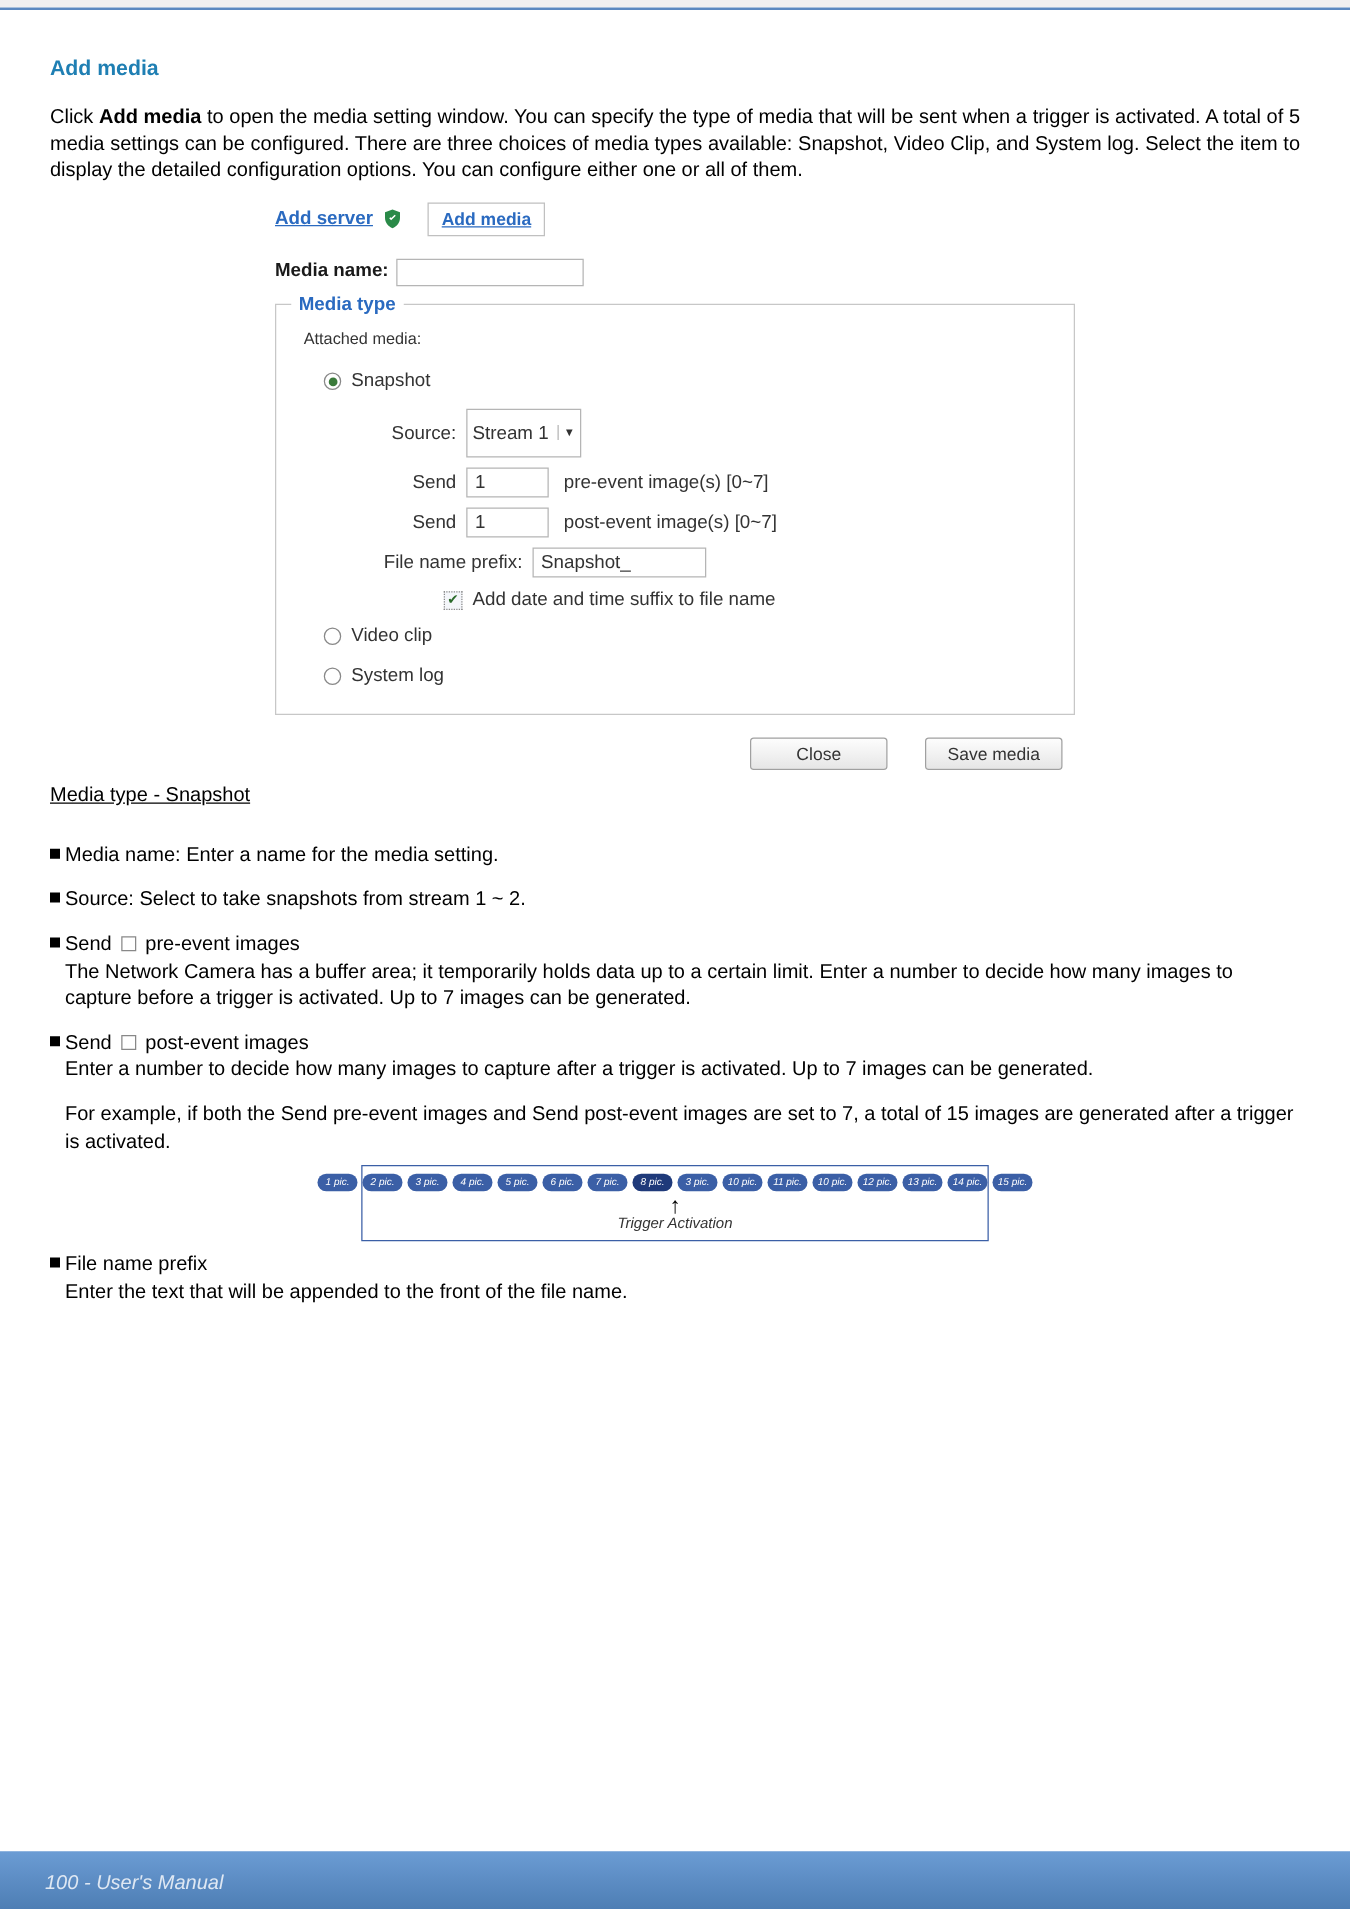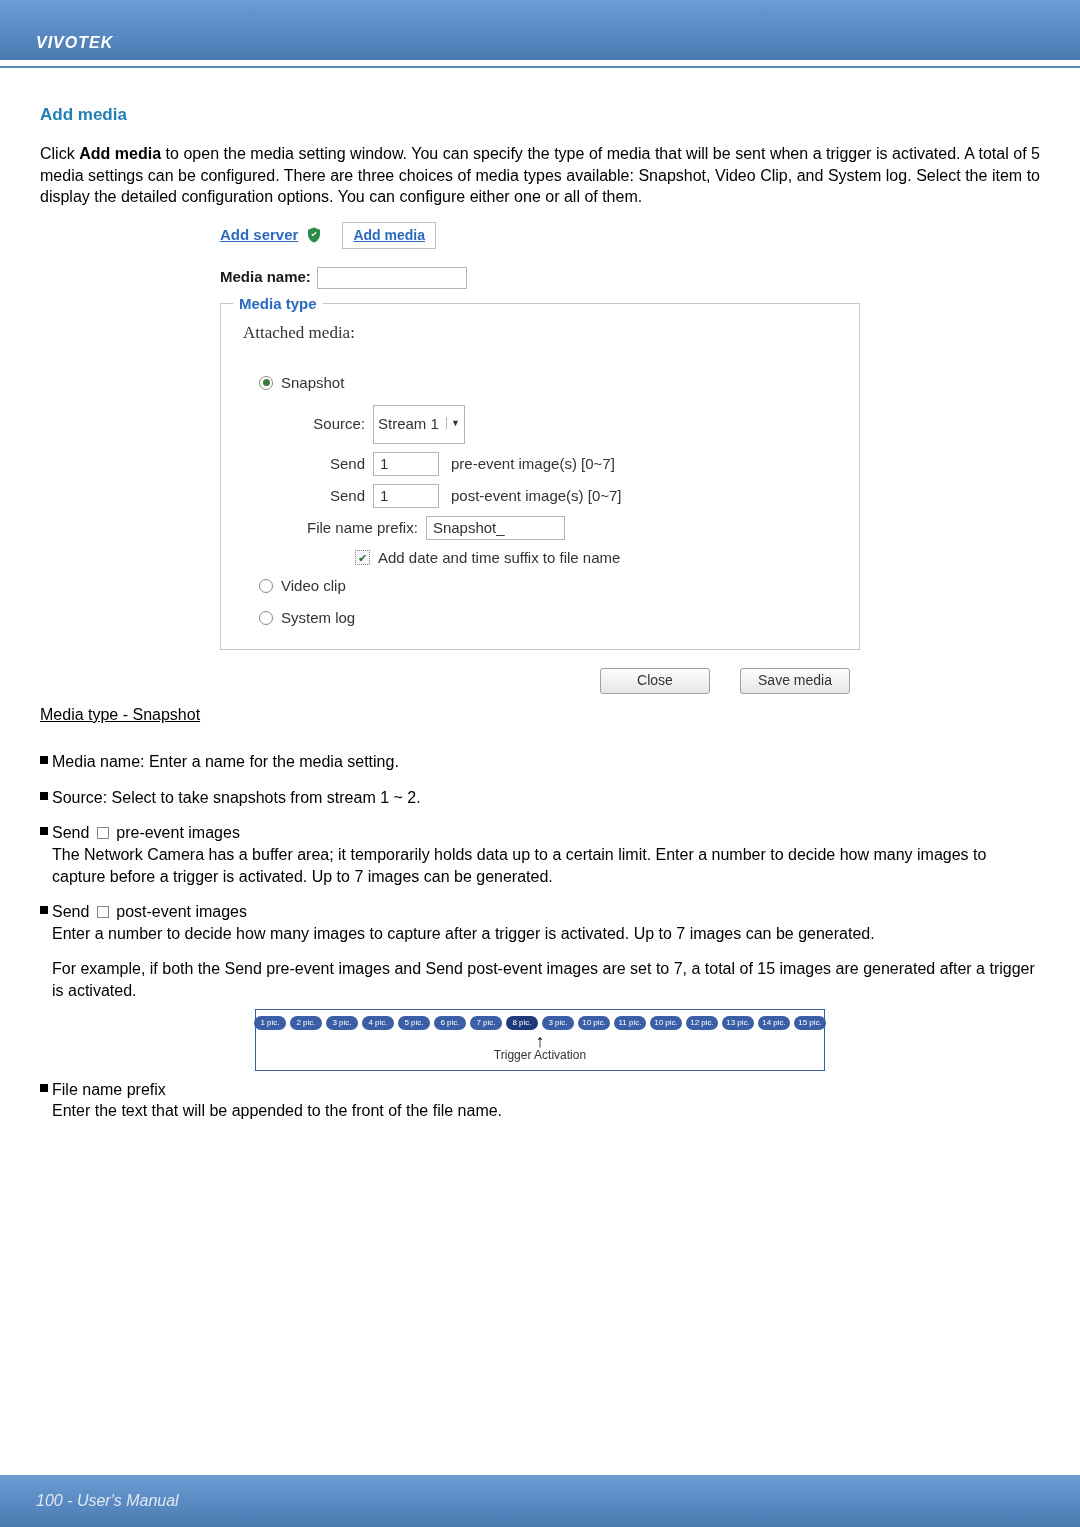--- a/index.html
+++ b/index.html
@@ -16,21 +16,21 @@
   .dialog { border: none; width: 640px; font-size: 14px; color: #333; }
   .tabs-row { display: flex; align-items: center; padding: 8px 0 12px 0; }
   .tab-link { color: #2a6ac0; font-weight: bold; text-decoration: underline; font-size: 15px; }
   .shield-icon { width: 20px; height: 20px; margin-left: 6px; display: inline-flex; align-items: center; justify-content: center; }
   .tab-box { border: 1px solid #c0c0c0; padding: 3px 10px; font-size: 14px; color: #2a6ac0; font-weight: bold; text-decoration: underline; margin-left: 18px; background: #fff; }
   .form-row { display: flex; align-items: center; margin: 6px 0 14px 0; }
   .form-row .lbl { font-weight: bold; color: #1a1a1a; font-size: 15px; margin-right: 6px; }
   .text-input { border: 1px solid #b5b5b5; height: 22px; }
   .fieldset { border: 1px solid #c7c7c7; margin: 0 0 14px 0; padding: 8px 16px 16px 16px; position: relative; }
   .legend { position: absolute; top: -10px; left: 12px; background: #fff; padding: 0 6px; color: #2a6ac0; font-weight: bold; font-size: 15px; }
-  .attached { color: #333; font-size: 17px; margin: 10px 0 28px 6px; font-family: Liberation Serif, serif; }
+  .attached { color: #333; font-size: 13px; margin: 10px 0 16px 6px; }
   .radio-row { display: flex; align-items: center; margin: 6px 0 12px 22px; }
   .radio { width: 14px; height: 14px; border-radius: 50%; border: 1px solid #888; margin-right: 8px; display: inline-flex; align-items: center; justify-content: center; }
   .radio.checked::after { content: ""; width: 7px; height: 7px; border-radius: 50%; background: #3a7a3a; }
   .radio-label { font-size: 15px; color: #333; }
   .sub-row { display: flex; align-items: center; margin: 8px 0 8px 70px; font-size: 15px; color: #333; }
   .sub-row .slab { min-width: 58px; text-align: right; margin-right: 8px; }
   .sub-row .after { margin-left: 12px; }
   .select { border: 1px solid #b5b5b5; height: 39px; padding: 0 4px; display: inline-flex; align-items: center; width: 92px; justify-content: space-between; }
   .select .arrow { font-size: 9px; transform: translateY(-1px); border-left: 1px solid #b5b5b5; padding-left: 4px;}
   .num-input { border: 1px solid #b5b5b5; height: 24px; width: 66px; padding: 0 6px; background: #fff; display: inline-flex; align-items: center; }
@@ -41,36 +41,33 @@
   .checkbox.checked::after { content: "✔"; font-size: 11px; color: #2a6a2a; }
   .btn-row { display: flex; justify-content: flex-end; gap: 30px; padding: 4px 10px 6px 0; }
   .win-btn { border: 1px solid #a0a0a0; background: linear-gradient(#fdfdfd,#e6e6e6); border-radius: 3px; height: 26px; width: 110px; font-size: 14px; color: #333; display: inline-flex; align-items: center; justify-content: center; }
   .underline-head { text-decoration: underline; font-size: 16px; margin: 0 0 2px 0; }
   .list { margin-top: 26px; }
   .item { margin: 14px 0; display: flex; }
   .bullet { width: 12px; flex-shrink: 0; display: flex; align-items: flex-start; padding-top: 5px; }
   .bullet::before { content: ""; width: 8px; height: 8px; background: #000; display: block; }
   .item-body { flex: 1; }
   .cb-inline { width: 12px; height: 12px; border: 1px solid #888; display: inline-block; margin: 0 3px; position: relative; top: 1px; }
-  .trigger-box { border: 1px solid #3b5fa6; margin: 8px auto; width: 570px; padding: 6px 10px 6px 10px; display: flex; flex-direction: column; align-items: center; }
+  .trigger-box { border: 1px solid #3b5fa6; margin: 8px auto; width: 502px; padding: 6px 10px 6px 10px; display: flex; flex-direction: column; align-items: center; font-style: italic; }
   .pills { display: flex; gap: 4px; }
   .pill { background: #3b5fa6; color: #fff; font-size: 8px; border-radius: 8px; width: 32px; height: 14px; display: inline-flex; align-items: center; justify-content: center; }
   .pill.active { background: #1f3a7a; }
   .arrow-up { font-size: 18px; line-height: 1; margin-top: 2px; }
   .trigger-label { font-size: 12px; color: #333; margin-top: -3px; }
   .footer { position: absolute; bottom: 0; left: 0; right: 0; height: 52px; background: linear-gradient(to bottom, #6b9cd4 0%, #4a7ab0 100%); display: flex; align-items: center; padding-left: 36px; }
   .footer-text { color: #dfe8f3; font-style: italic; font-size: 16px; }
 </style>
 </head>
 <body>
 
 <div class="page">
-  <div class="header-bar">
-    <span class="brand">VIVOTEK</span>
-  </div>
   <div class="thin-line"></div>
 
   <div class="content">
     <div class="section-title">Add media</div>
     <p class="intro">
       Click <span class="link-bold">Add media</span> to open the media setting window. You can specify the type of media that will be sent when a trigger is activated. A total of 5 media settings can be configured. There are three choices of media types available: Snapshot, Video Clip, and System log. Select the item to display the detailed configuration options. You can configure either one or all of them.
     </p>
 
     <div class="dialog-wrap">
       <div class="dialog">

